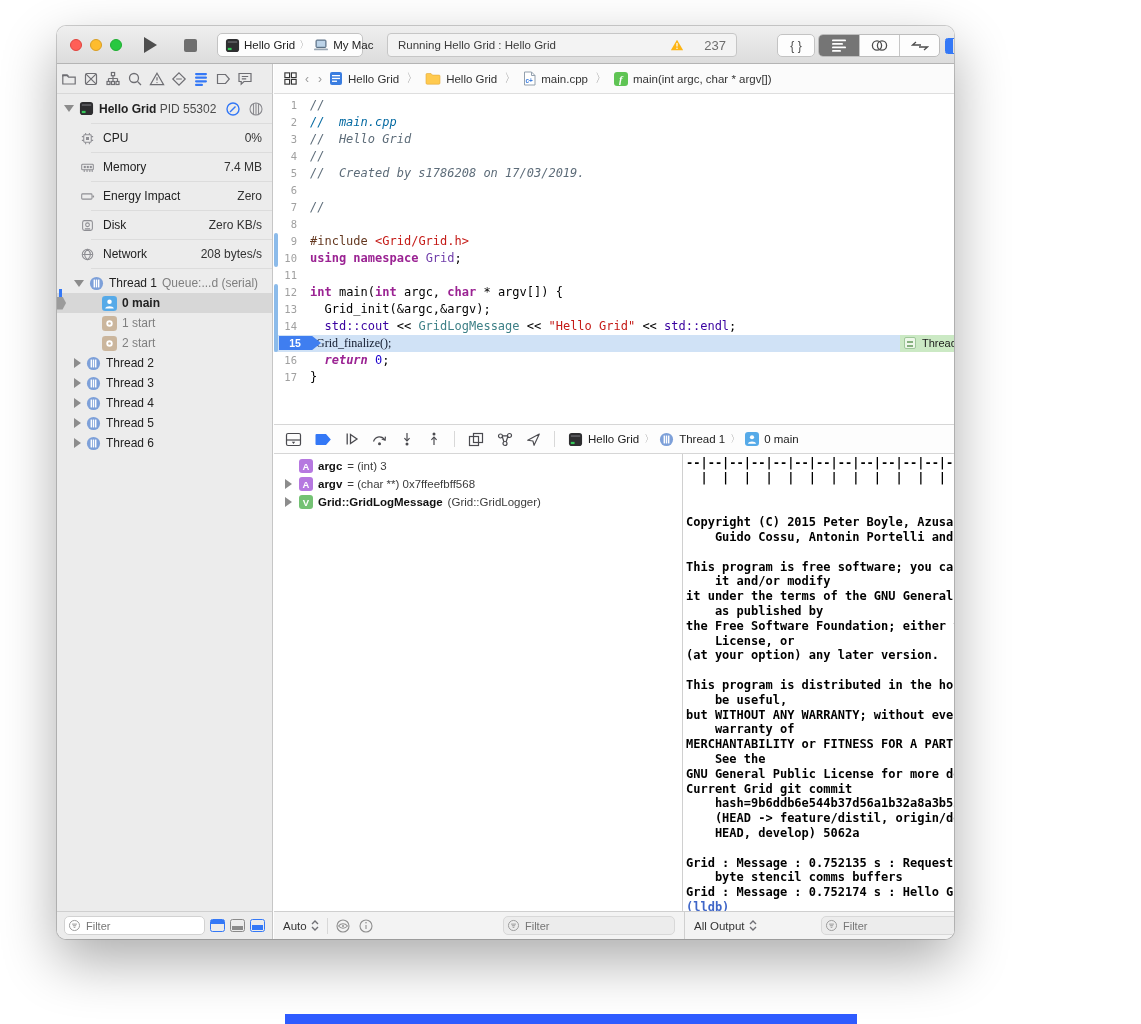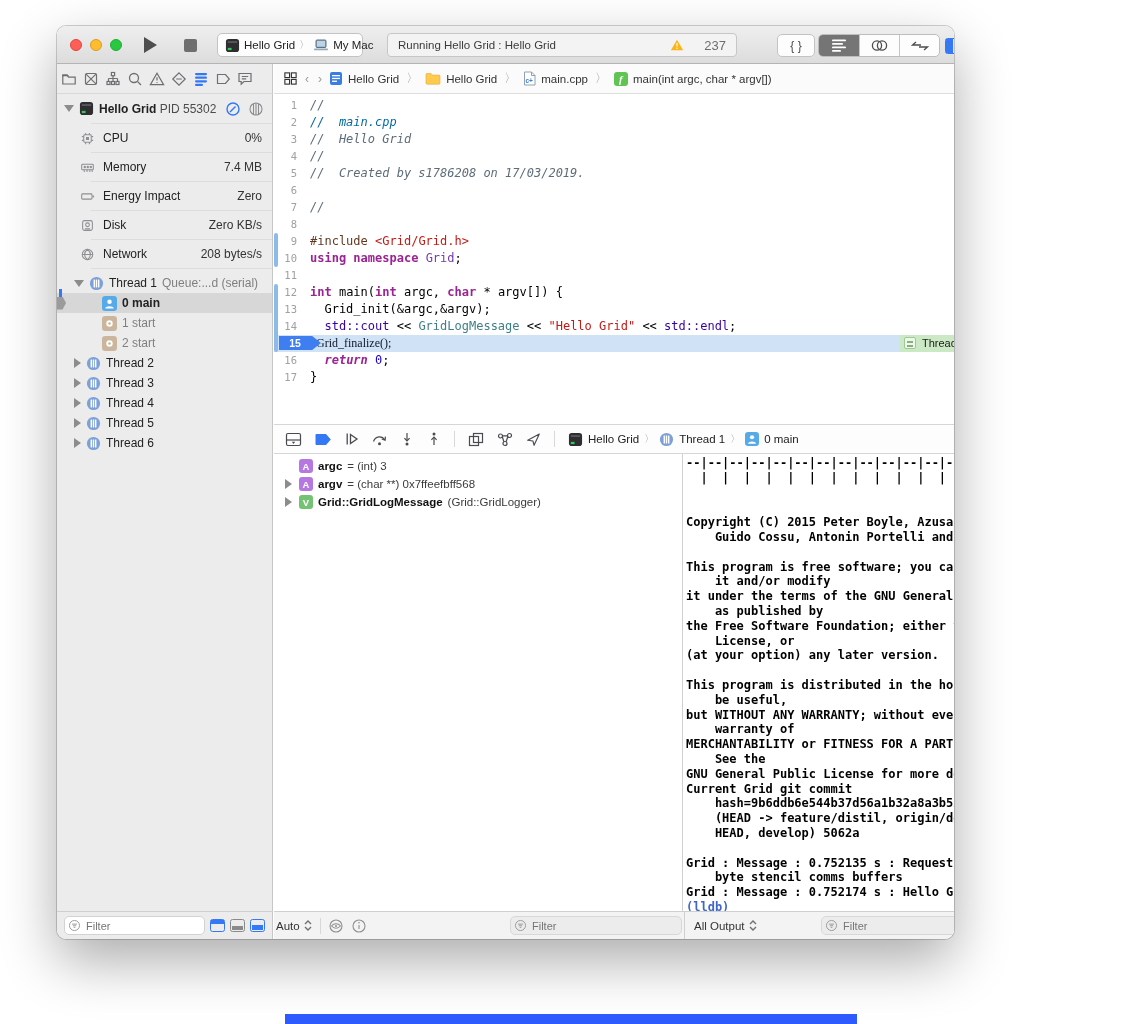--- a/index.html
+++ b/index.html
@@ -91,21 +91,21 @@
   .vrow .vdisc{width:12px;display:flex;justify-content:center}
   .badge{width:14px;height:14px;border-radius:3px;color:#fff;font-size:9.5px;font-weight:700;display:flex;align-items:center;justify-content:center}
   .vname{font-weight:700;color:#111}
   .vval{color:#3c3c3c}
   .console{position:absolute;left:627px;top:428px;width:400px;height:457px;background:#fff;overflow:hidden}
   .console pre{margin:2px 0 0 2px;font-family:"DejaVu Sans Mono",monospace;font-weight:700;font-size:12px;line-height:14.8px;white-space:pre;color:#000}
   
   .botleft{position:absolute;left:0;top:885px;width:216px;height:28px;background:#ececec;border-top:1px solid #cfcfcf;border-right:1px solid #c6c6c6;
            display:flex;align-items:center;gap:5px;padding:0 7px}
   .botright{position:absolute;left:217px;top:885px;width:810px;height:28px;background:#f3f3f3;border-top:1px solid #cfcfcf;display:flex;align-items:stretch}
-  .bb-vars{width:410px;display:flex;align-items:center;gap:7px;padding:0 2px}
+  .bb-vars{width:410px;display:flex;align-items:center;gap:7px;padding:0 9px}
   .bb-console{flex:1;border-left:1px solid #d0d0d0;display:flex;align-items:center;gap:8px;padding:0 9px}
   .ffield{position:relative;height:19px}
   .ffield input{width:100%;height:19px;border:1px solid #d2d2d2;border-radius:5px;background:#fff;font-size:11px;padding:0 4px 0 21px;color:#333;outline:none;font-family:"Liberation Sans",sans-serif}
   .ffield.gray input{background:#ececec;border-color:#d8d8d8}
   .ffield .fic{position:absolute;left:4px;top:3px;color:#9a9a9a}
   .scopebtn{display:flex;align-items:center;gap:3px;color:#333;font-size:11.5px}
   .mini{width:15px;height:13px;border:1.5px solid #3478f6;border-radius:2.5px;position:relative}
   .mini.gray{border-color:#8a8a8a}
   .mini .mtop{position:absolute;left:0;right:0;top:0;height:4px;background:#3478f6}
   .mini .mbot{position:absolute;left:1px;right:1px;bottom:1px;height:4px;background:#8a8a8a}

